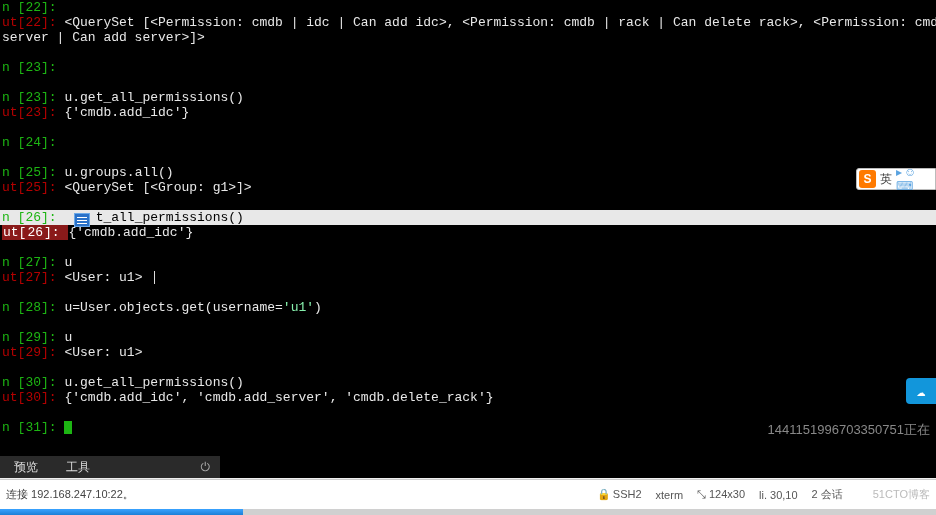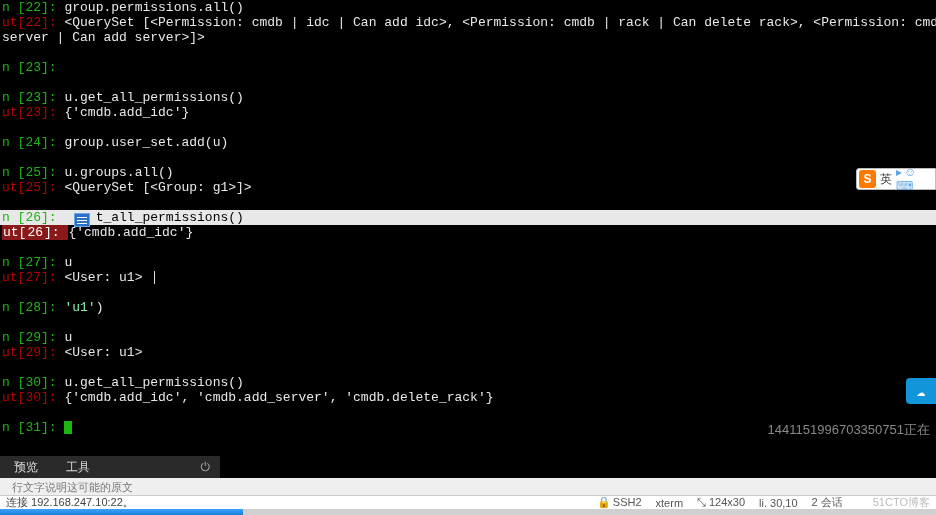--- a/index.html
+++ b/index.html
@@ -25,21 +25,21 @@
 
   .watermark { position:absolute; right:6px; bottom:76px; font-family:Arial,sans-serif; font-size:13px; color:#888; }
 
   .toolbar { position:absolute; left:0; bottom:37px; width:220px; height:22px; background:#2a2a2a; display:flex; align-items:center; color:#ddd; font-family:"Microsoft YaHei",Arial,sans-serif; font-size:12px;justify-content:space-between; }
   .toolbar .tab { padding:0 14px; height:100%; display:flex; align-items:center; cursor:pointer; }
   .toolbar .power { margin-left:auto; padding:0 10px; height:100%; display:flex; align-items:center; color:#aaa; cursor:pointer; }
 
   .bottom-strip { position:absolute; left:0; bottom:18px; width:100%; height:19px; background:#efefef; color:#555; font-family:"Microsoft YaHei",Arial,sans-serif; font-size:11px; display:flex; align-items:center; padding:0 12px; }
   .bottom-strip .truncated { color:#777; }
 
-  .status-bar { position:absolute; left:0; bottom:6px; width:100%; height:14px; background:#fff; color:#444; font-family:Arial,sans-serif; font-size:11px; display:flex; align-items:center; padding:0 6px; border-top:1px solid #ccc; }
+  .status-bar { position:absolute; left:0; bottom:6px; width:100%; height:30px; background:#fff; color:#444; font-family:Arial,sans-serif; font-size:11px; display:flex; align-items:center; padding:0 6px; border-top:1px solid #ccc; }
   .status-bar .left { flex:0 0 auto; }
   .status-bar .right { margin-left:auto; display:flex; gap:14px; align-items:center; color:#555;justify-content:center; }
   .status-bar .seg { white-space:pre; }
   .status-bar .lock { color:#888; margin-right:2px; }
   .status-bar .faded { color:#bbb;margin-left:16px; }
 
   .progress { position:absolute; left:0; bottom:0; width:100%; height:6px; background:#d0d0d0; }
   .progress .fill { height:100%; background:linear-gradient(#3aa3ff,#1c7fd6); }
 
   .ime-badge { position:absolute; right:0; top:168px; width:80px; height:22px; background:#fff; border:1px solid #bbb; border-radius:3px 0 0 3px; display:flex; align-items:center; font-family:Arial,sans-serif; font-size:12px; color:#444; box-shadow:0 1px 2px rgba(0,0,0,.2); }
@@ -49,41 +49,41 @@
 
   .cloud-badge { position:absolute; right:0; top:378px; width:30px; height:26px; background:#1296db; border-radius:4px 0 0 4px; display:flex; align-items:center; justify-content:center; color:#fff; font-size:15px; }
 
   .icon-blue { position:absolute; left:74px; top:213px; width:16px; height:14px; background:#2a72c9; border:1px solid #6aa8e8; }
   .icon-blue::after { content:""; position:absolute; left:2px; top:3px; width:10px; height:1px; background:#fff; box-shadow:0 3px 0 #fff, 0 6px 0 #fff; }
 </style>
 </head>
 <body>
 
 <div class="terminal" id="term">
-    <div class="row"><span class="prompt-in">n [</span><span class="num">22</span><span class="prompt-in">]: </span><span class="code">group.permissions.all()</span></div>
+    <div class="row"><span class="prompt-in">n [</span><span class="num">22</span><span class="prompt-in">]: </span></div>
     <div class="row"><span class="prompt-out">ut[</span><span class="num-out">22</span><span class="prompt-out">]: </span><span class="code">&lt;QuerySet [&lt;Permission: cmdb | idc | Can add idc&gt;, &lt;Permission: cmdb | rack | Can delete rack&gt;, &lt;Permission: cmdb |</span></div>
     <div class="row"><span class="code">server | Can add server&gt;]&gt;</span></div>
     <div class="row"></div>
     <div class="row"><span class="prompt-in">n [</span><span class="num">23</span><span class="prompt-in">]: </span><span class="code"></span></div>
     <div class="row"></div>
     <div class="row"><span class="prompt-in">n [</span><span class="num">23</span><span class="prompt-in">]: </span><span class="code">u.get_all_permissions()</span></div>
     <div class="row"><span class="prompt-out">ut[</span><span class="num-out">23</span><span class="prompt-out">]: </span><span class="code">{'cmdb.add_idc'}</span></div>
     <div class="row"></div>
-    <div class="row"><span class="prompt-in">n [</span><span class="num">24</span><span class="prompt-in">]: </span><span class="code">group.user_set.add(u)</span></div>
+    <div class="row"><span class="prompt-in">n [</span><span class="num">24</span><span class="prompt-in">]: </span></div>
     <div class="row"></div>
     <div class="row"><span class="prompt-in">n [</span><span class="num">25</span><span class="prompt-in">]: </span><span class="code">u.groups.all()</span></div>
     <div class="row"><span class="prompt-out">ut[</span><span class="num-out">25</span><span class="prompt-out">]: </span><span class="code">&lt;QuerySet [&lt;Group: g1&gt;]&gt;</span></div>
     <div class="row"></div>
     <div class="row sel-line"><span class="prompt-in">n [</span><span class="num">26</span><span class="prompt-in">]: </span><span class="code">u.ge</span><span style="background: rgb(232, 232, 232); color: rgb(0, 0, 0);">t_all_permissions()</span></div>
     <div class="row hl-out"><span class="prompt-out">ut[</span><span class="num-out">26</span><span class="prompt-out">]: </span><span class="code">{'cmdb.add_idc'}</span></div>
     <div class="row"></div>
     <div class="row"><span class="prompt-in">n [</span><span class="num">27</span><span class="prompt-in">]: </span><span class="code">u</span></div>
     <div class="row"><span class="prompt-out">ut[</span><span class="num-out">27</span><span class="prompt-out">]: </span><span class="code">&lt;User: u1&gt;</span><span class="caret"></span></div>
     <div class="row"></div>
-    <div class="row"><span class="prompt-in">n [</span><span class="num">28</span><span class="prompt-in">]: </span><span class="string">'u1'</span><span class="code">)</span></div>
+    <div class="row"><span class="prompt-in">n [</span><span class="num">28</span><span class="prompt-in">]: </span><span class="code">u=User.objects.get(username=</span><span class="string">'u1'</span><span class="code">)</span></div>
     <div class="row"></div>
     <div class="row"><span class="prompt-in">n [</span><span class="num">29</span><span class="prompt-in">]: </span><span class="code">u</span></div>
     <div class="row"><span class="prompt-out">ut[</span><span class="num-out">29</span><span class="prompt-out">]: </span><span class="code">&lt;User: u1&gt;</span></div>
     <div class="row"></div>
     <div class="row"><span class="prompt-in">n [</span><span class="num">30</span><span class="prompt-in">]: </span><span class="code">u.get_all_permissions()</span></div>
     <div class="row"><span class="prompt-out">ut[</span><span class="num-out">30</span><span class="prompt-out">]: </span><span class="code">{'cmdb.add_idc', 'cmdb.add_server', 'cmdb.delete_rack'}</span></div>
     <div class="row"></div>
     <div class="row"><span class="prompt-in">n [</span><span class="num">31</span><span class="prompt-in">]: </span><span class="cursor-blk"></span></div>
   </div>
 

